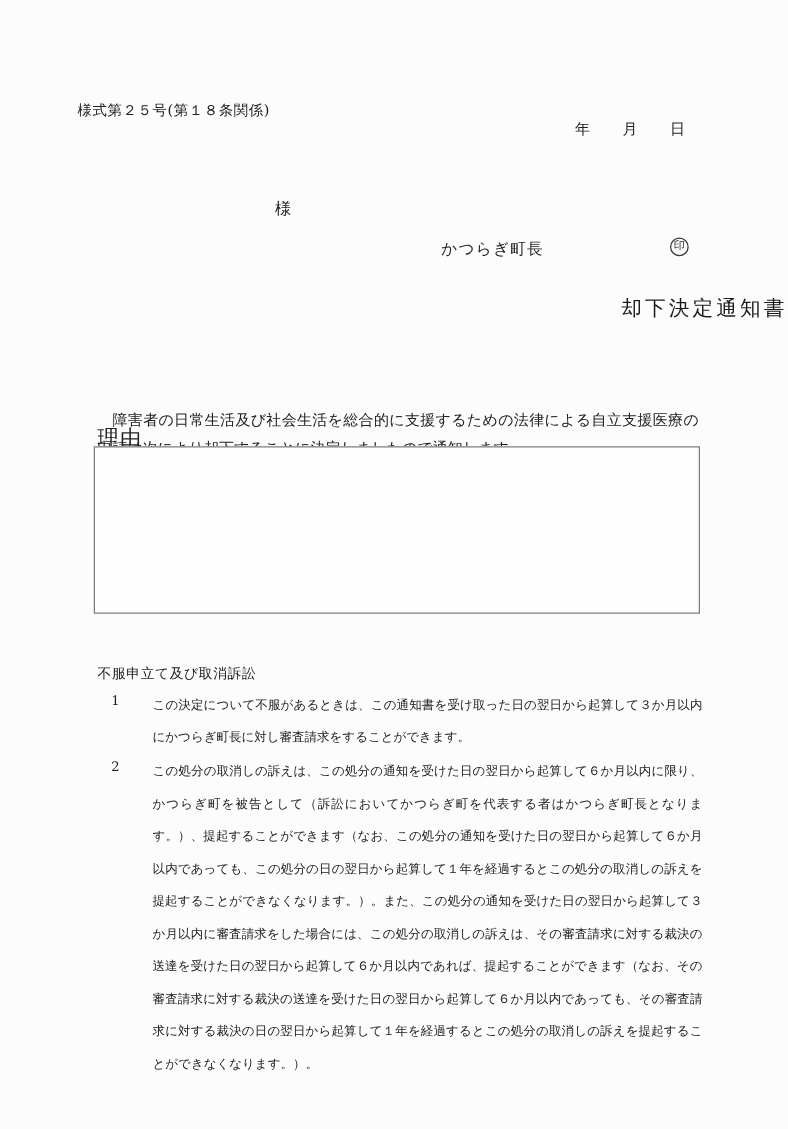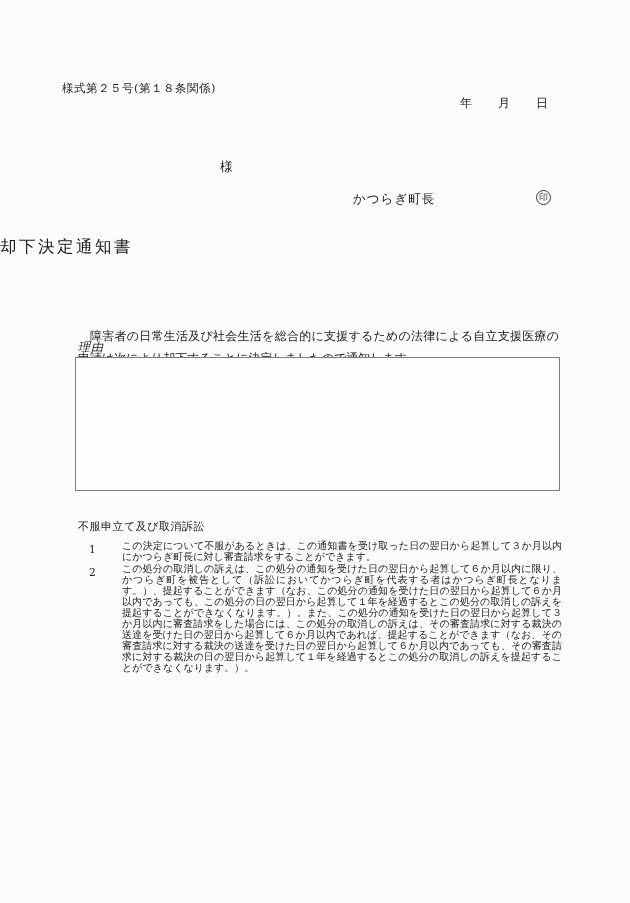--- a/index.html
+++ b/index.html
@@ -19,45 +19,45 @@
   .seal{
     left:536px;top:190px;
     width:15px;height:15px;
     border:1px solid #3a3a3a;border-radius:50%;
     display:flex;align-items:center;justify-content:center;
     font-size:9px;line-height:1;color:#3a3a3a;
     box-sizing:border-box;
   }
   .doc-title{
     left:0;top:236px;width:630px;
-    text-align:left;
+    text-align:right;
     font-size:16.5px;letter-spacing:2.5px;
     color:#1b1b1b;
   }
   .body-par{
     left:78px;top:281px;width:481px;
     font-size:12px;line-height:22px;
     text-indent:1em;
     text-align:justify;word-break:break-all;margin-top:44px;
   }
-  .reason-label{left:78px;top:339px;font-size:12px;letter-spacing:1px;font-style:italic;}
+  .reason-label{left:78px;top:339px;font-size:17px;letter-spacing:1px;}
   .reason-box{
     left:75px;top:357px;width:475px;height:124px;
     border:1px solid #7e7e7e;background:#fdfdfd;
     font-size:11px;padding:4px;box-sizing:content-box;
   }
   .appeal{left:78px;top:519px;width:486px;}
-  .appeal-heading{font-size:11px;letter-spacing:.5px;margin:0 0 6px 0;font-weight:normal;}
+  .appeal-heading{font-size:11px;letter-spacing:.5px;margin:12px 0 6px 0;font-weight:normal;}
   .appeal-item{display:flex;padding-left:11px;margin-bottom:1px;}
   .appeal-item .num{
     flex:0 0 33px;font-size:10.5px;line-height:18.7px;
   }
   .appeal-item .txt{
     flex:0 0 440px;width:440px;
-    font-size:10px;line-height:11px;
+    font-size:10px;line-height:26px;
     text-align:justify;word-break:break-all;
   }
 </style>
 </head>
 <body>
 
 <div class="abs form-number">様式第２５号(第１８条関係)</div>
 
 <div class="abs date-line">
   <span>年</span>

